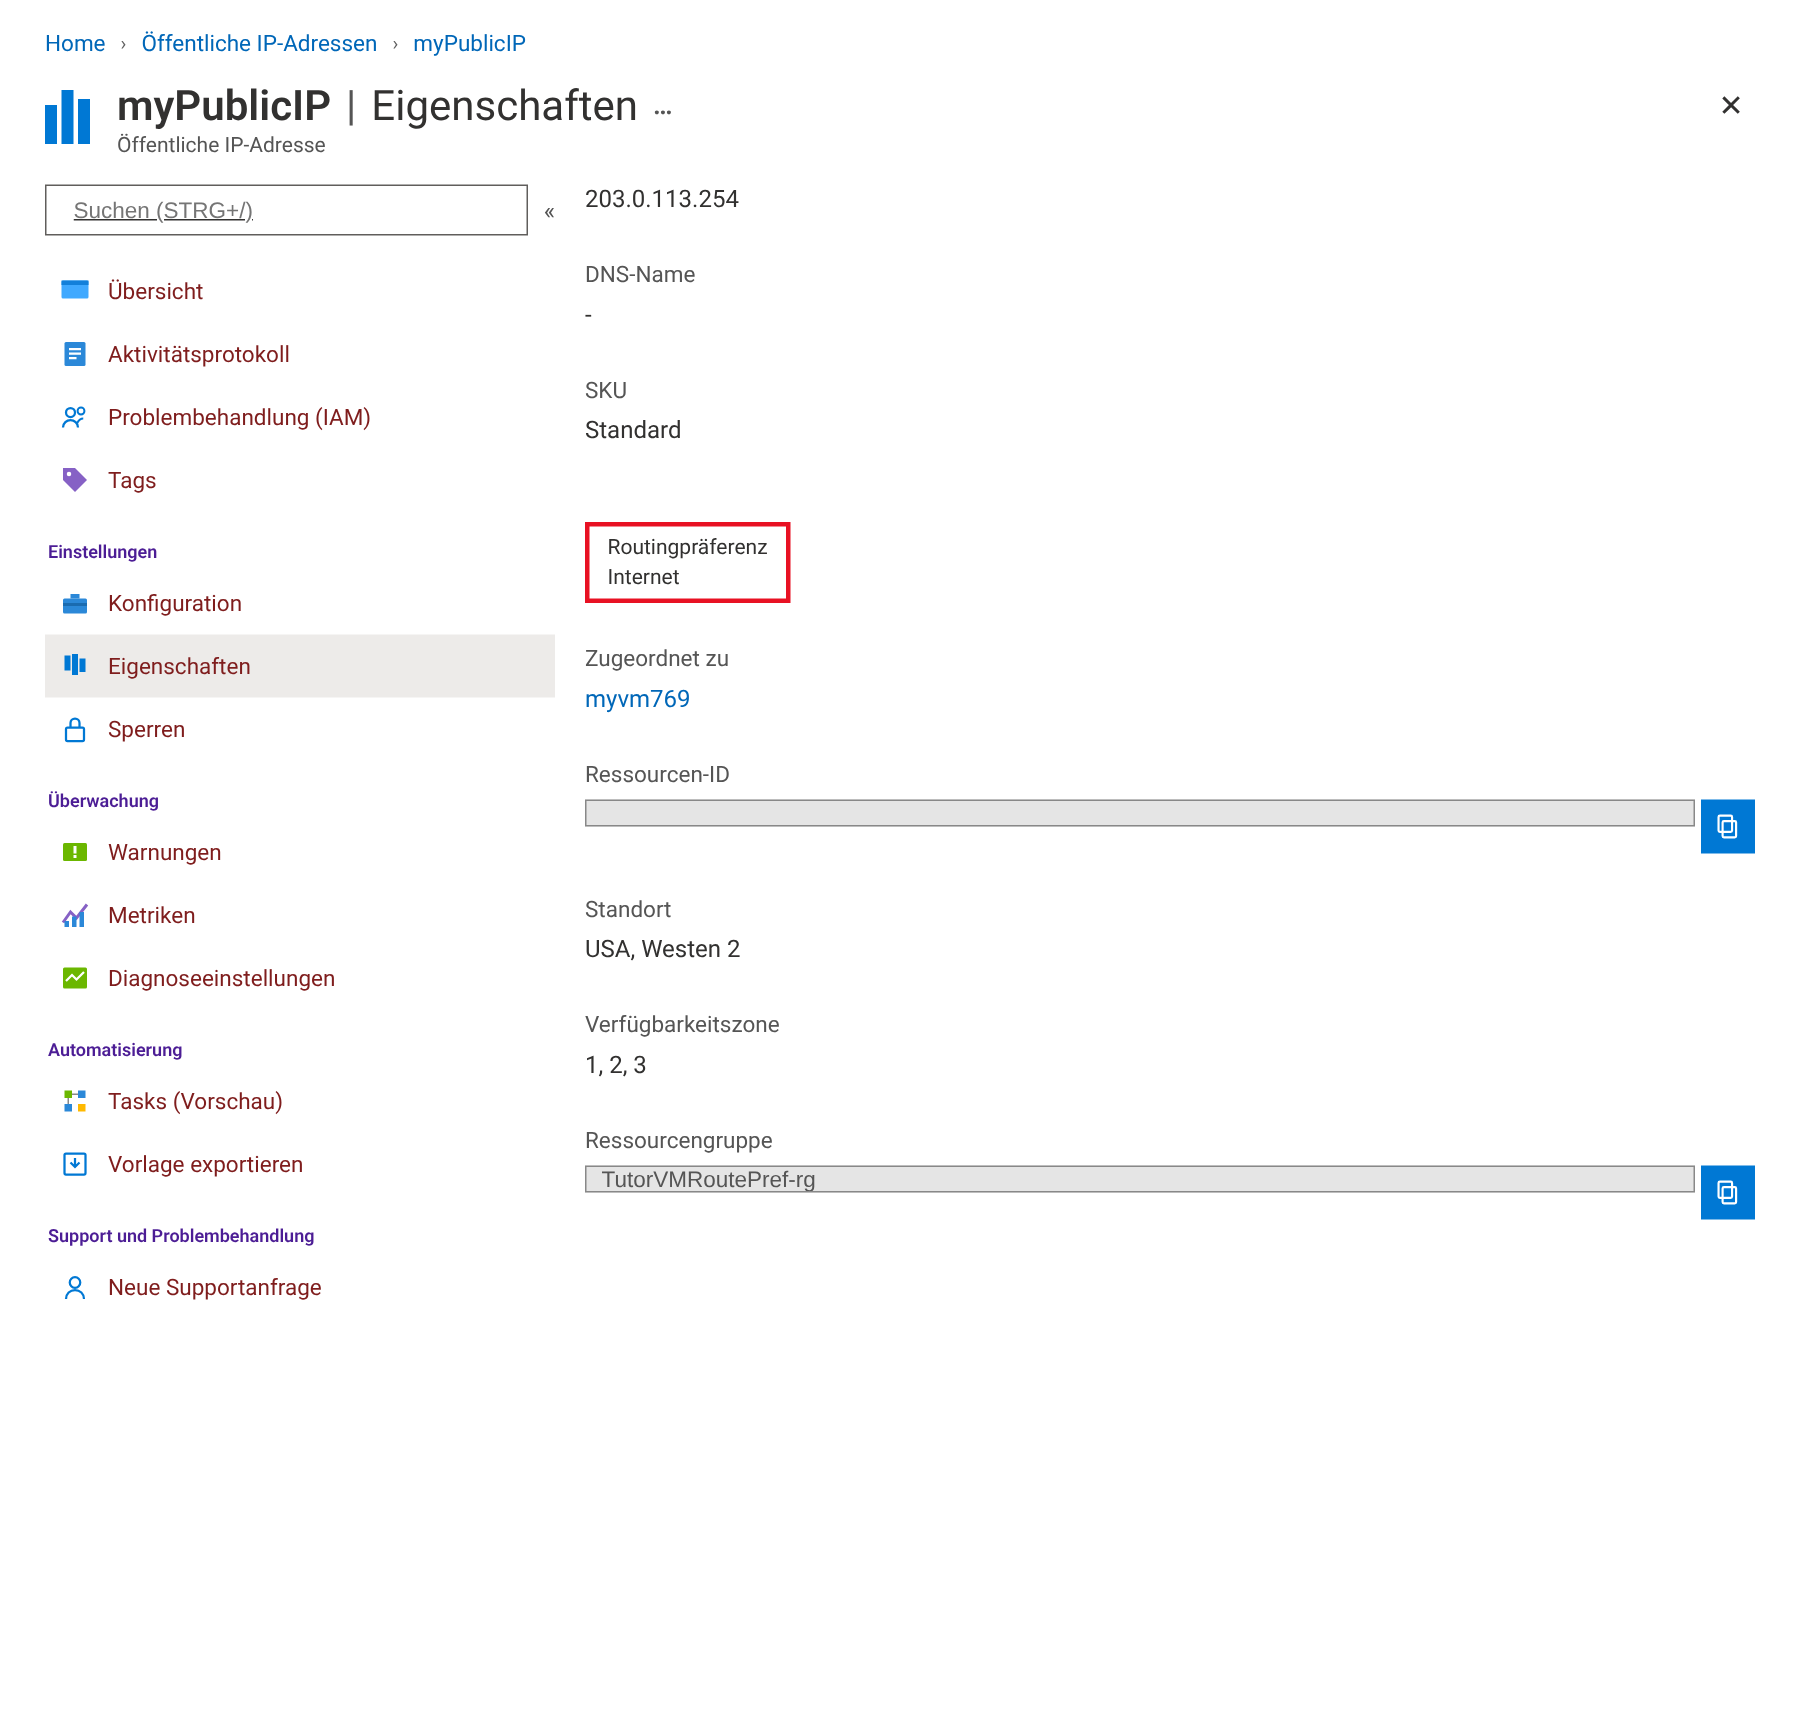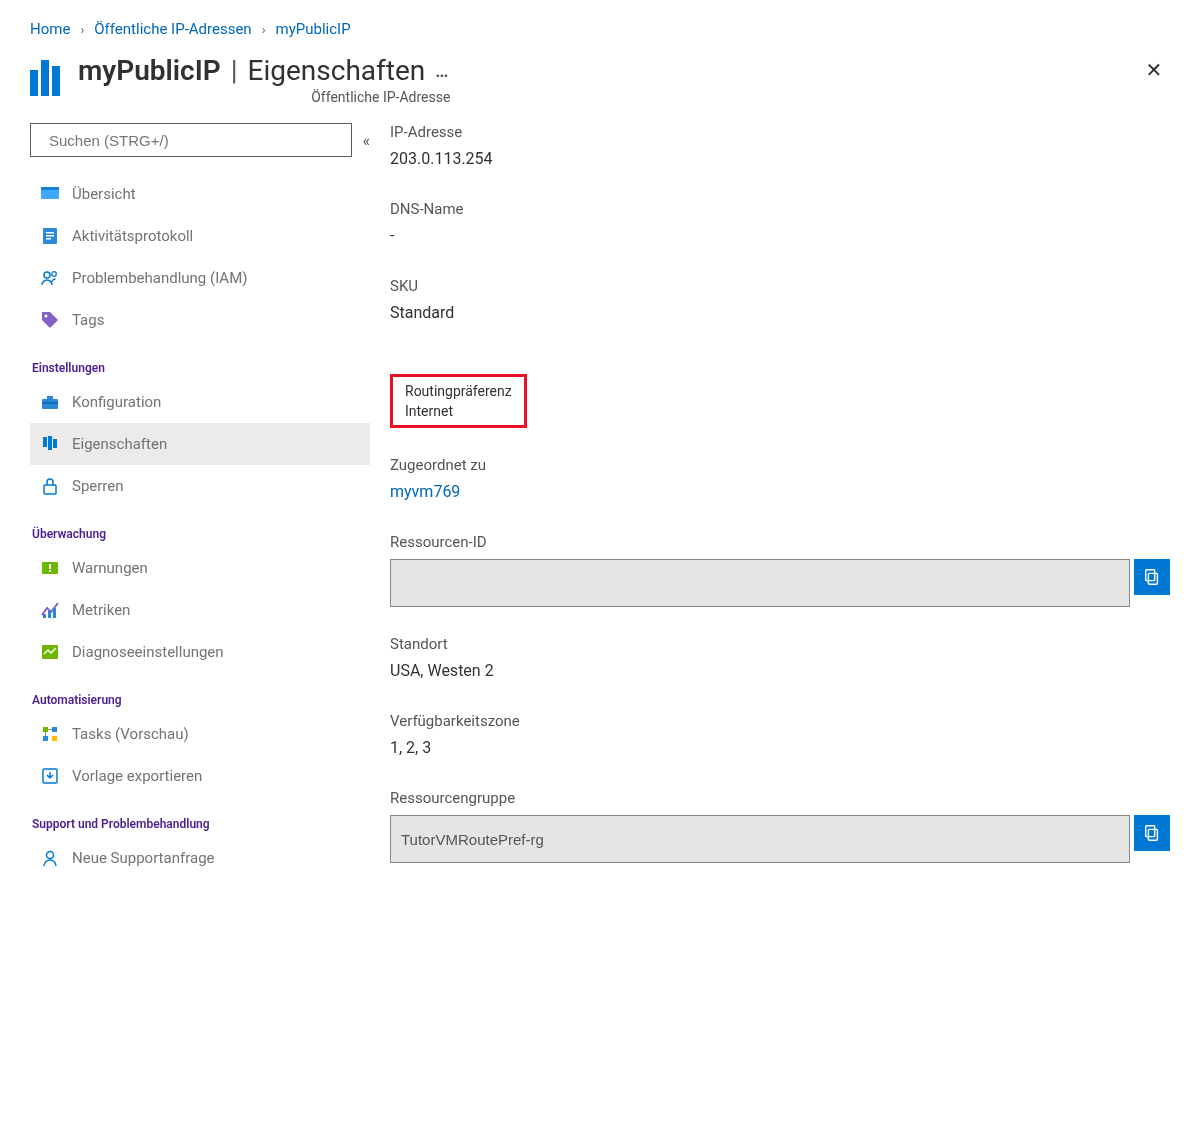--- a/index.html
+++ b/index.html
@@ -33,69 +33,69 @@
     width: 36px; height: 36px; margin-right: 12px; margin-top: 6px;
     display:flex; align-items:flex-end; gap:3px;
   }
   .header .res-icon .bar { width:8px; background:#0078d4; }
   .header .res-icon .b1{height:26px}.header .res-icon .b2{height:36px}.header .res-icon .b3{height:30px}
   .header .titles { flex:0 0 auto; }
   .header h1 { margin:0; font-size: 28px; font-weight:600; display:flex; align-items:center; gap:10px;}
   .header h1 .pipe { font-weight:400; color:#555;}
   .header h1 .section { font-weight:400; }
   .header h1 .dots { font-size:18px; color:#555; letter-spacing:2px; cursor:pointer;}
-  .header .subtitle { color:#555; font-size:14px; margin-top:2px;text-align:right;}
+  .header .subtitle { color:#555; font-size:14px; margin-top:2px;}
   .header .close {
     margin-left:auto; font-size:20px; font-weight:300; cursor:pointer; color:#323130;
     width:32px; height:32px; display:flex; align-items:center; justify-content:center;
   }
 
   
   .body {
     display:flex;
     padding: 0 30px;
     gap: 20px;
   }
 
   
   .sidebar { width: 340px; flex-shrink:0; }
   .search-row { display:flex; align-items:center; gap:10px; margin-bottom:16px;}
   .search {
     flex:1; display:flex; align-items:center;
-    border:1px solid #605e5c; height:34px; padding:12px 8px;
+    border:1px solid #605e5c; height:34px; padding:12px 8px;text-decoration:underline;
   }
   .search .sicon { color:#0078d4; margin-right:8px; font-size:15px;}
   .search input {
     border:none; outline:none; flex:1; font-size:15px; color:#888; background:transparent;
   }
   .collapse { font-size:16px; color:#555; cursor:pointer;}
 
   .nav-group-title {
     font-size:12px; font-weight:600; color:#4c1d95; margin:20px 0 6px 2px;
   }
   .nav-item {
     display:flex; align-items:center; gap:12px;
     height:42px; padding:0 10px; cursor:pointer;
-    font-size:15px; color:#737373;
+    font-size:15px; color:#7f1d1d;
   }
   .nav-item.selected { background:#edebe9; }
   .nav-item .nicon { width:20px; height:20px; display:flex; align-items:center; justify-content:center;}
   .nicon svg{width:20px;height:20px;}
 
   
   .content { flex:1; min-width:0; padding-top:0;}
   .prop { margin-bottom: 32px; }
   .prop .label { color:#555; font-size:15px; margin-bottom:8px;}
   .prop .value { color:#323130; font-size:16px;}
   .prop .value.link { color:#0067b8; cursor:pointer;}
   .highlighted { border:3px solid #e81123; padding:6px 12px; display:inline-block; margin-bottom:28px;margin-top:20px;}
   .highlighted .label{margin-bottom:4px;}
   .readonly-row { display:flex; align-items:stretch; gap:4px; margin-top:6px;}
   .readonly-row input {
-    flex:1; height:48px; border:1px solid #888; background:#e5e5e5;
+    flex:1; height:18px; border:1px solid #888; background:#e5e5e5;
     padding:0 10px; font-size:15px; color:#555;
   }
   .readonly-row input.plain { background:#e5e5e5; color:#555;}
   .copy-btn {
     width:36px; height:36px; background:#0078d4; display:flex; align-items:center; justify-content:center;
     cursor:pointer;
   }
   .copy-btn svg{width:18px;height:18px;fill:#fff;}
 </style>
 </head>
@@ -278,21 +278,20 @@
             <circle cx="10" cy="7" r="3.5" fill="none" stroke="#0078d4" stroke-width="1.5"></circle>
             <path d="M4 18c0-3.5 2.7-6 6-6s6 2.5 6 6" fill="none" stroke="#0078d4" stroke-width="1.5"></path>
           </svg>
         </span>
       <span>Neue Supportanfrage</span>
     </div>
   </div>
 
   <div class="content">
     <div class="prop">
-      <div class="label">IP-Adresse</div>
       <div class="value">203.0.113.254</div>
     </div>
     <div class="prop">
       <div class="label">DNS-Name</div>
       <div class="value">-</div>
     </div>
     <div class="prop">
       <div class="label">SKU</div>
       <div class="value">Standard</div>
     </div>

